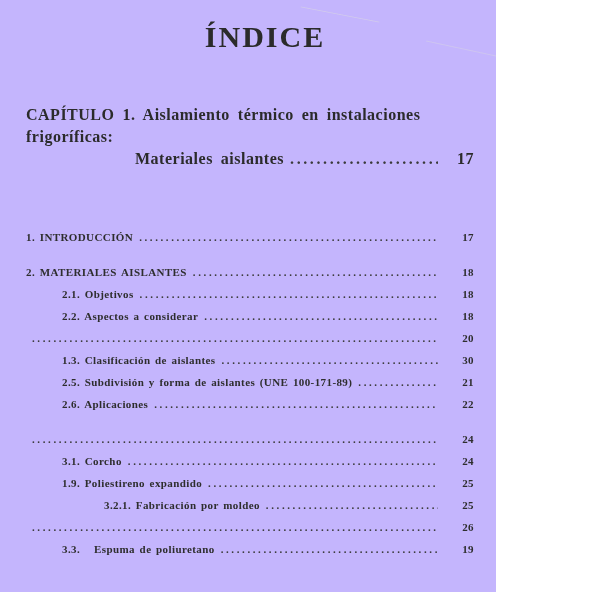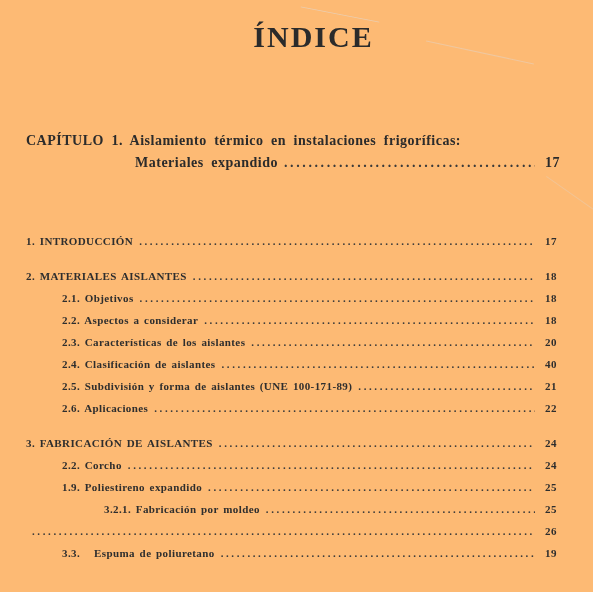--- a/index.html
+++ b/index.html
@@ -1,68 +1,68 @@
 <!DOCTYPE html>
 <html><head>
 <meta charset="utf-8">
 <style>
   html,body{margin:0;padding:0;background:#ffffff;}
   .page{
-    width:593px;height:592px;position:relative;overflow:hidden;
-    background:#fdba74;
+    width:496px;height:592px;position:relative;overflow:hidden;
+    background:#c4b5fd;
     font-family:"Liberation Serif","DejaVu Serif",serif;
     color:#2e2e2e;
   }
   .scratch{position:absolute;height:1px;background:#dcdcde;opacity:.55;pointer-events:none;}
   .scratch.s1{top:14px;left:300px;width:80px;transform:rotate(11deg);}
   .scratch.s2{top:52px;left:425px;width:110px;transform:rotate(12deg);opacity:.4;}
   .scratch.s3{top:196px;left:540px;width:70px;transform:rotate(35deg);opacity:.3;}
 
   h1.title{
     margin:0;padding-top:22px;text-align:center;
     font-size:30px;font-weight:bold;letter-spacing:2px;line-height:30px;
     position:relative;left:17px;color:#2b2b2b;
   }
   .content{padding:0 22px 0 26px;}
 
   .chapter{
-    margin-top:78px;
-    font-weight:bold;font-size:14px;line-height:22px;
+    margin-top:52px;
+    font-weight:bold;font-size:16px;line-height:22px;
     letter-spacing:.5px;word-spacing:3.5px;color:#2b2b2b;
   }
   .chapter-line2{display:flex;align-items:baseline;padding-left:109px;}
 
   .toc{margin-top:56px;font-size:11px;letter-spacing:.4px;word-spacing:1.5px;font-weight:bold;}
   .row{display:flex;align-items:baseline;line-height:22px;height:22px;}
   .row.sect{margin-top:13px;}
   .row.lvl1 .lab{padding-left:36px;}
   .row.lvl2 .lab{padding-left:78px;text-align:center;}
   .lab{flex:none;white-space:pre;}
   .dots{
     flex:1 1 auto;overflow:hidden;white-space:nowrap;
     letter-spacing:2.6px;margin:0 10px 0 6px;color:#3a3a3a;
   }
-  .pg{flex:none;width:26px;}
+  .pg{flex:none;width:26px;text-align:right;}
 </style>
 </head>
 <body>
 
 <div class="page">
   <div class="scratch s1"></div>
   <div class="scratch s2"></div>
   <div class="scratch s3"></div>
 
   <h1 class="title">ÍNDICE</h1>
 
   <div class="content">
 
     <div class="chapter">
       <div class="chapter-line1">CAPÍTULO 1. Aislamiento térmico en instalaciones frigoríficas:</div>
       <div class="chapter-line2">
-        <span class="lab">Materiales expandido</span>
+        <span class="lab">Materiales aislantes</span>
         <span class="dots">........................................................................................................................................................................................................</span>
         <span class="pg">17</span>
       </div>
     </div>
 
     <div class="toc">
         <div class="row lvl0">
           <span class="lab">1. INTRODUCCIÓN</span>
           <span class="dots">........................................................................................................................................................................................................</span>
           <span class="pg">17</span>
@@ -76,46 +76,44 @@
           <span class="lab">2.1. Objetivos</span>
           <span class="dots">........................................................................................................................................................................................................</span>
           <span class="pg">18</span>
         </div>
         <div class="row lvl1">
           <span class="lab">2.2. Aspectos a considerar</span>
           <span class="dots">........................................................................................................................................................................................................</span>
           <span class="pg">18</span>
         </div>
         <div class="row lvl1">
-          <span class="lab">2.3. Características de los aislantes</span>
           <span class="dots">........................................................................................................................................................................................................</span>
           <span class="pg">20</span>
         </div>
         <div class="row lvl1">
-          <span class="lab">2.4. Clasificación de aislantes</span>
+          <span class="lab">1.3. Clasificación de aislantes</span>
           <span class="dots">........................................................................................................................................................................................................</span>
-          <span class="pg">40</span>
+          <span class="pg">30</span>
         </div>
         <div class="row lvl1">
           <span class="lab">2.5. Subdivisión y forma de aislantes (UNE 100-171-89)</span>
           <span class="dots">........................................................................................................................................................................................................</span>
           <span class="pg">21</span>
         </div>
         <div class="row lvl1">
           <span class="lab">2.6. Aplicaciones</span>
           <span class="dots">........................................................................................................................................................................................................</span>
           <span class="pg">22</span>
         </div>
         <div class="row lvl0 sect">
-          <span class="lab">3. FABRICACIÓN DE AISLANTES</span>
           <span class="dots">........................................................................................................................................................................................................</span>
           <span class="pg">24</span>
         </div>
         <div class="row lvl1">
-          <span class="lab">2.2. Corcho</span>
+          <span class="lab">3.1. Corcho</span>
           <span class="dots">........................................................................................................................................................................................................</span>
           <span class="pg">24</span>
         </div>
         <div class="row lvl1">
           <span class="lab">1.9. Poliestireno expandido</span>
           <span class="dots">........................................................................................................................................................................................................</span>
           <span class="pg">25</span>
         </div>
         <div class="row lvl2">
           <span class="lab">3.2.1. Fabricación por moldeo</span>

